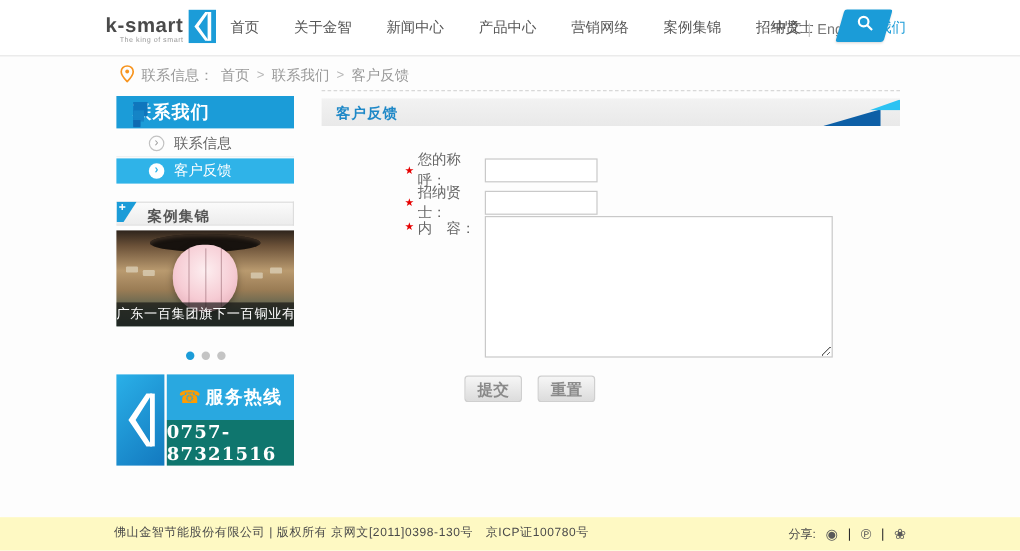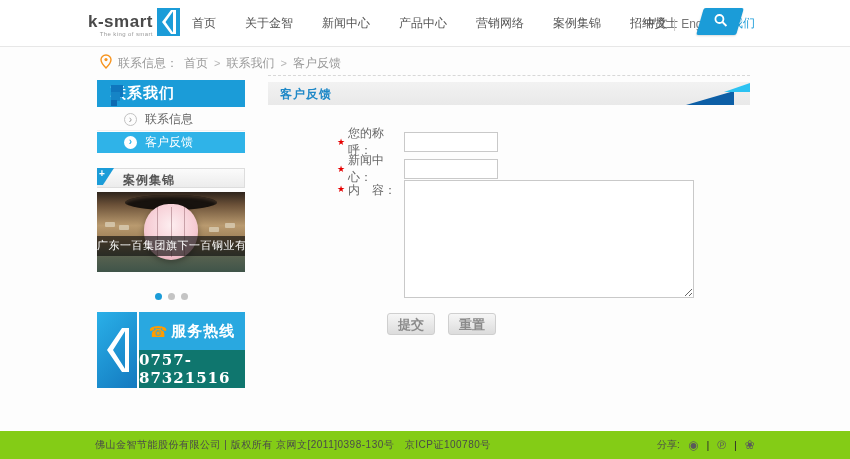--- a/index.html
+++ b/index.html
@@ -56,21 +56,21 @@
 
   .case-img { left:97px; top:192px; width:148px; height:80px; overflow:hidden; cursor:pointer;
     background:linear-gradient(180deg,#2e241c 0%,#6b5138 16%,#b99a6f 42%,#9a7c55 62%,#55604f 82%,#3f5449 100%); }
   .ceiling-ring { position:absolute; left:28px; top:3px; width:92px; height:15px; border-radius:50%;
     background:#17120e; box-shadow:inset 0 2px 3px #3a2d22; }
   .lantern { position:absolute; left:47px; top:12px; width:54px; height:56px;
     border-radius:46% 46% 50% 50%; background:radial-gradient(circle at 50% 38%,#fdeef0 0%,#f6ccd4 55%,#dfa3b0 100%);
     box-shadow:0 2px 6px rgba(0,0,0,.35); }
   .lantern i { position:absolute; top:3px; bottom:3px; width:1px; background:rgba(140,90,100,.45); }
   .shelf { position:absolute; width:10px; height:5px; background:#d9cdb4; border-radius:1px; opacity:.8; }
-  .case-caption { position:absolute; left:0; bottom:16px; width:100%; background:rgba(15,15,15,.66);
+  .case-caption { position:absolute; left:0; bottom:0; width:100%; background:rgba(15,15,15,.66);
     color:#fff; font-size:11px; text-align:right; padding:2px 0 3px; letter-spacing:.5px; white-space:nowrap; }
 
   .dots { left:97px; top:293px; width:148px; display:flex; justify-content:center; gap:6px; }
   .dot { width:7px; height:7px; border-radius:50%; background:#c4c4c4; cursor:pointer; }
   .dot.on { background:#1b9cd8; }
 
   .hotline { left:97px; top:312px; width:148px; height:76px; display:flex; }
   .hot-k { width:40px; height:76px; background:linear-gradient(135deg,#2ab0e8 0%,#1379bf 100%);
     display:flex; align-items:center; justify-content:center; }
   .hot-right { flex:1; display:flex; flex-direction:column; margin-left:2px; }
@@ -100,21 +100,21 @@
   .row-name .flabel, .row-contact .flabel { width:56px; }
   .row-contact { top:47px; padding-left:69px; }
   .row-content { top:75px; padding-left:69px; align-items:flex-start; }
   .row-content .flabel { width:56px; margin-top:2px; }
   .btn-row { position:absolute; top:208px; left:119px; display:flex; gap:13px; }
   .btn { width:48px; height:22px; border:1px solid #cfcfcf; border-radius:3px;
     background:linear-gradient(#f6f6f6,#dcdcdc); color:#8a8a8a; font-size:13px; font-weight:bold;
     cursor:pointer; font-family:inherit; line-height:19px; }
 
   
-  .footer { left:0; top:431px; width:850px; height:28px; background:#84cc16; }
+  .footer { left:0; top:431px; width:850px; height:28px; background:#fef9c3; }
   .copyright { position:absolute; left:95px; top:0; line-height:28px; font-size:10px; color:#4a4a4a; letter-spacing:.5px; }
   .share { position:absolute; right:95px; top:0; height:28px; display:flex; align-items:center; gap:8px; }
   .share .slabel { font-size:10px; color:#4a4a4a; }
   .share .sico { font-size:12px; color:#5a5a5a; cursor:pointer; line-height:1; }
   .share .ssep { color:#2b2b2b; font-size:11px; }
 </style>
 </head>
 <body>
 
 <div id="page">
@@ -246,21 +246,21 @@
   </div>
 
   <div class="abs form">
     <div class="frow row-name">
       <span class="star">★</span>
       <span class="flabel">您的称呼：</span>
       <input type="text" style="">
     </div>
     <div class="frow row-contact">
       <span class="star">★</span>
-      <span class="flabel">新闻中心：</span>
+      <span class="flabel">招纳贤士：</span>
       <input type="text" style="">
     </div>
     <div class="frow row-content">
       <span class="star" style="margin-top:4px;">★</span>
       <span class="flabel">内　容：</span>
       <textarea style=""></textarea>
     </div>
     <div class="btn-row">
       <button class="btn">提交</button>
       <button class="btn">重置</button>

